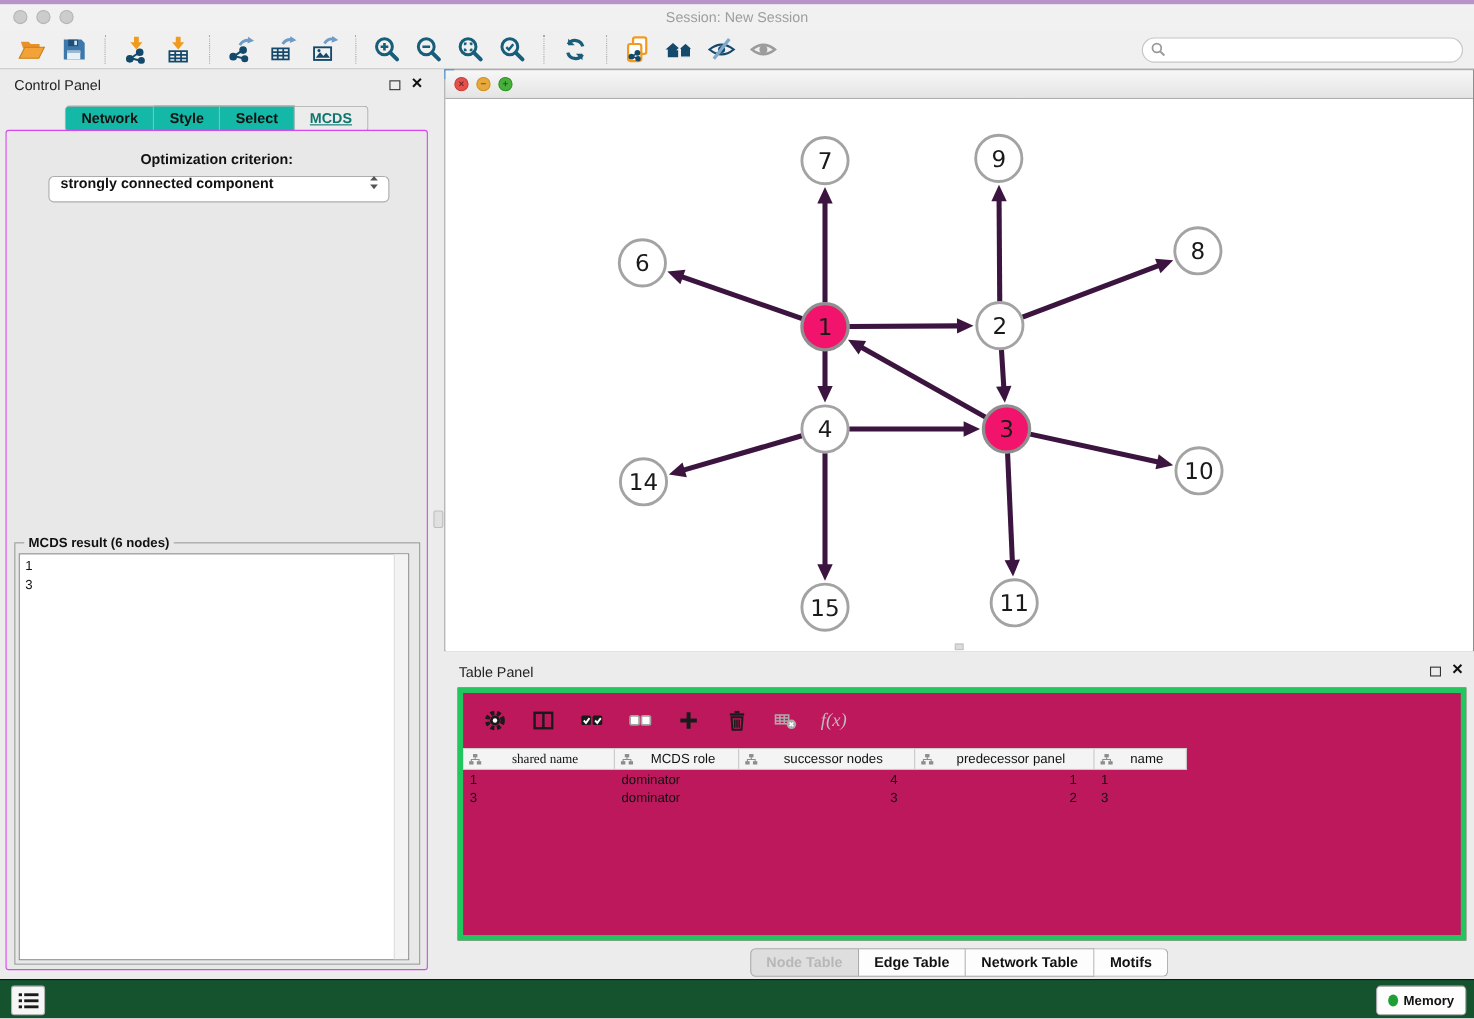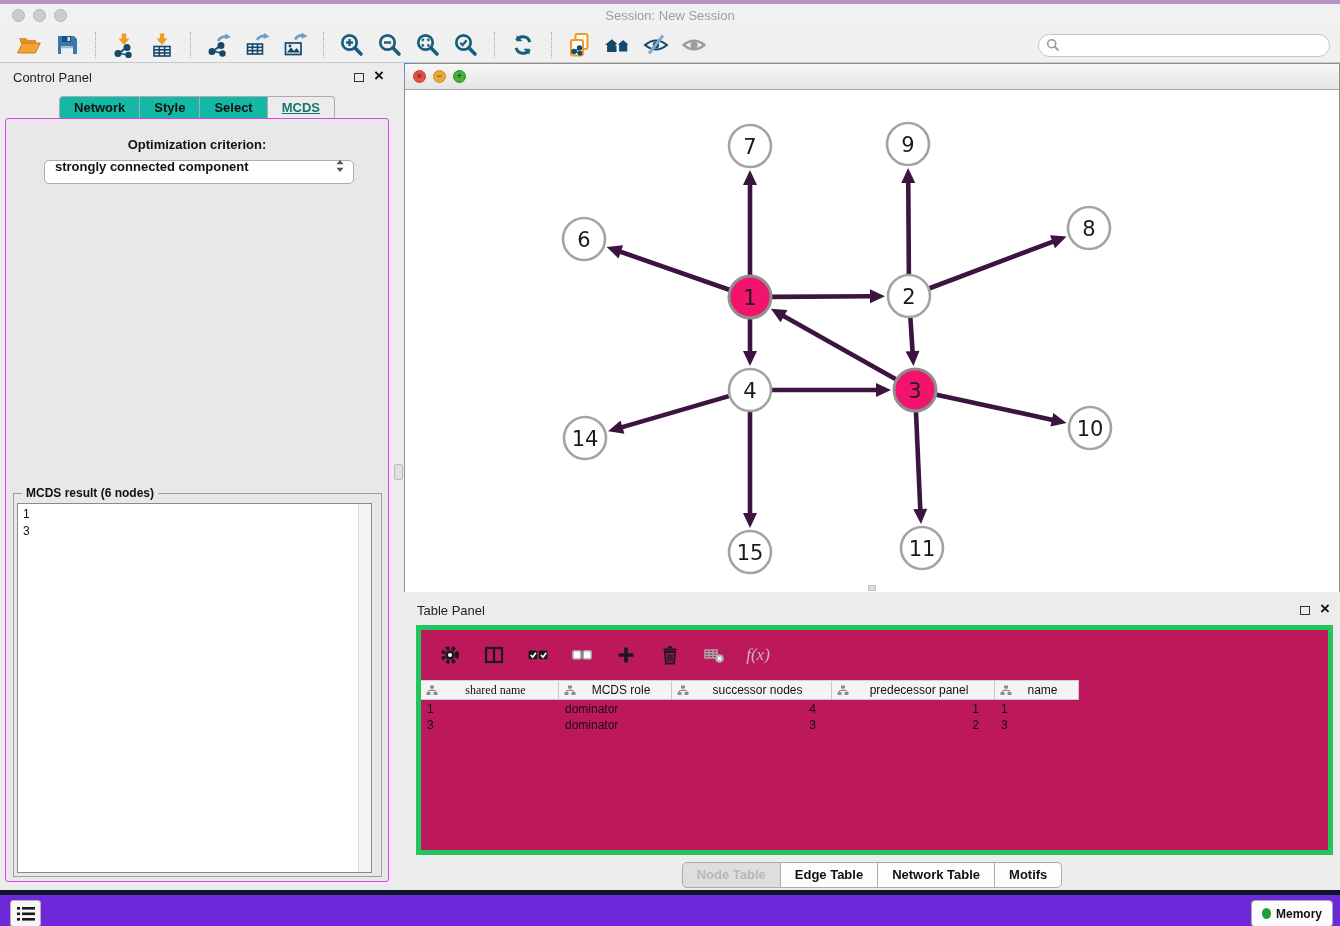--- a/index.html
+++ b/index.html
@@ -96,22 +96,22 @@
   .td{font-size:12px;color:#111;padding:1px 6px 0;overflow:hidden;white-space:nowrap;}
 
   .tp-tabs{position:absolute;left:0;right:0;top:266px;display:flex;justify-content:center;}
   .tp-tab{background:#FDFDFD;border:1px solid #ABABAB;border-left:none;padding:4px 14px 5px;
     font-size:13px;font-weight:600;color:#111;}
   .tp-tab:first-child{border-left:1px solid #ABABAB;border-radius:5px 0 0 5px;}
   .tp-tab:last-child{border-radius:0 5px 5px 0;}
   .tp-tab.active{color:#B7B7B7;background:#DEDEDE;}
 
   
-  .status-bar{position:absolute;left:0;right:0;bottom:0;height:36px;background:#6d28d9;
-    border-top:5px solid #0f172a;}
+  .status-bar{position:absolute;left:0;right:0;bottom:0;height:36px;background:#14532d;
+    border-top:1px solid #0f172a;}
   .list-btn{position:absolute;left:10px;top:5px;width:31px;height:27px;background:#F6F6F6;
     border:1px solid #B2B2B2;border-radius:3px;display:flex;align-items:center;justify-content:center;padding:0;}
   .memory-btn{position:absolute;right:7px;top:5px;height:27px;background:#FDFDFD;
     border:1px solid #ABABAB;border-radius:4px;display:flex;align-items:center;gap:5px;
     padding:0 10px;font-size:12px;font-weight:600;color:#111;font-family:inherit;}
   .mem-dot{width:9px;height:11px;border-radius:50%;background:#1E9E33;}
 </style>
 </head>
 <body>
 

